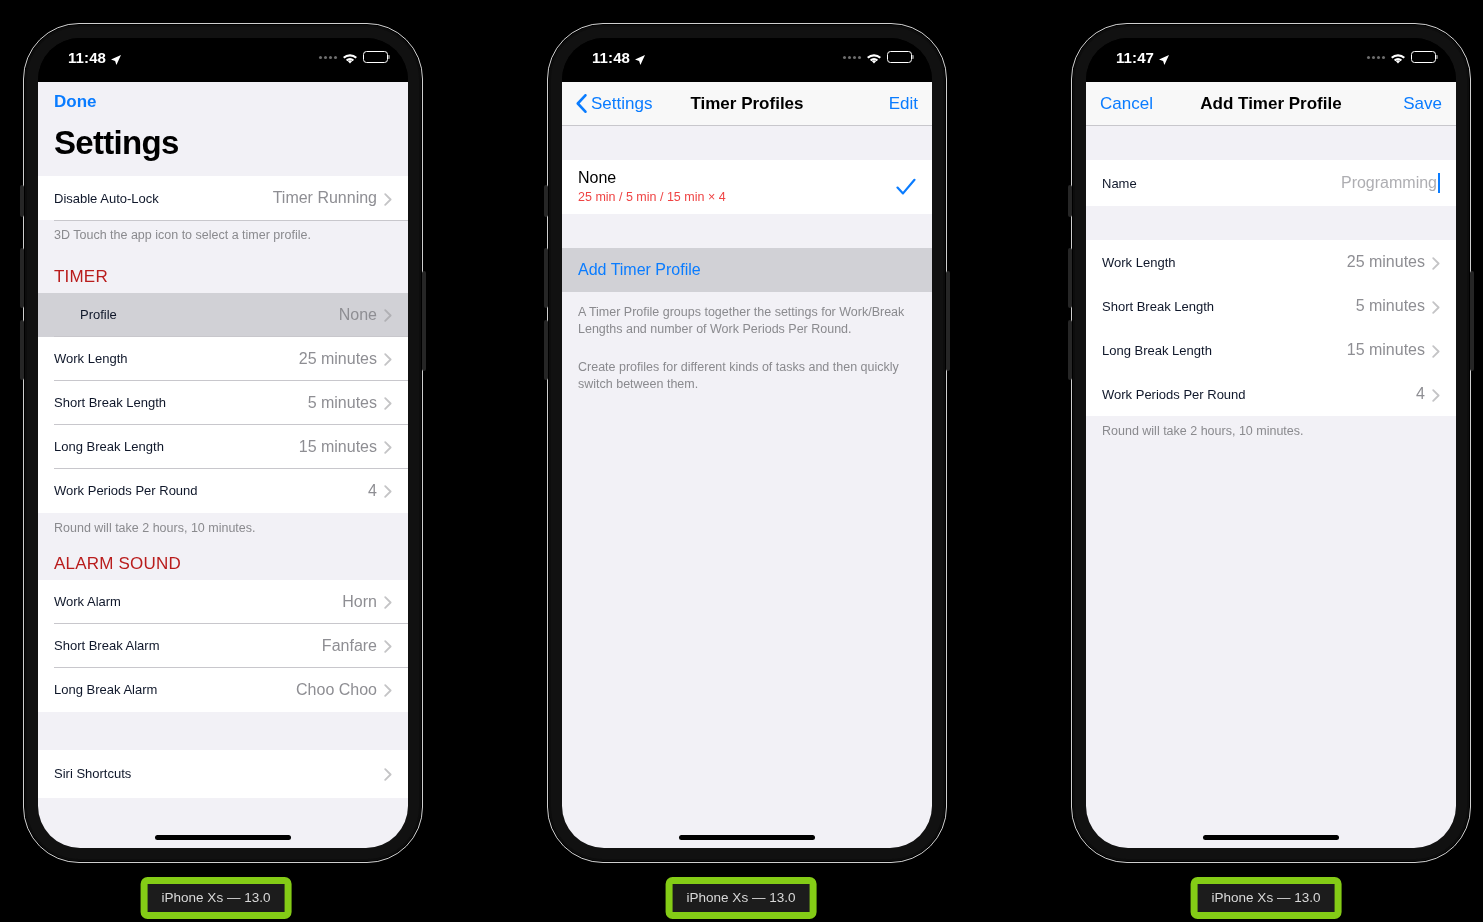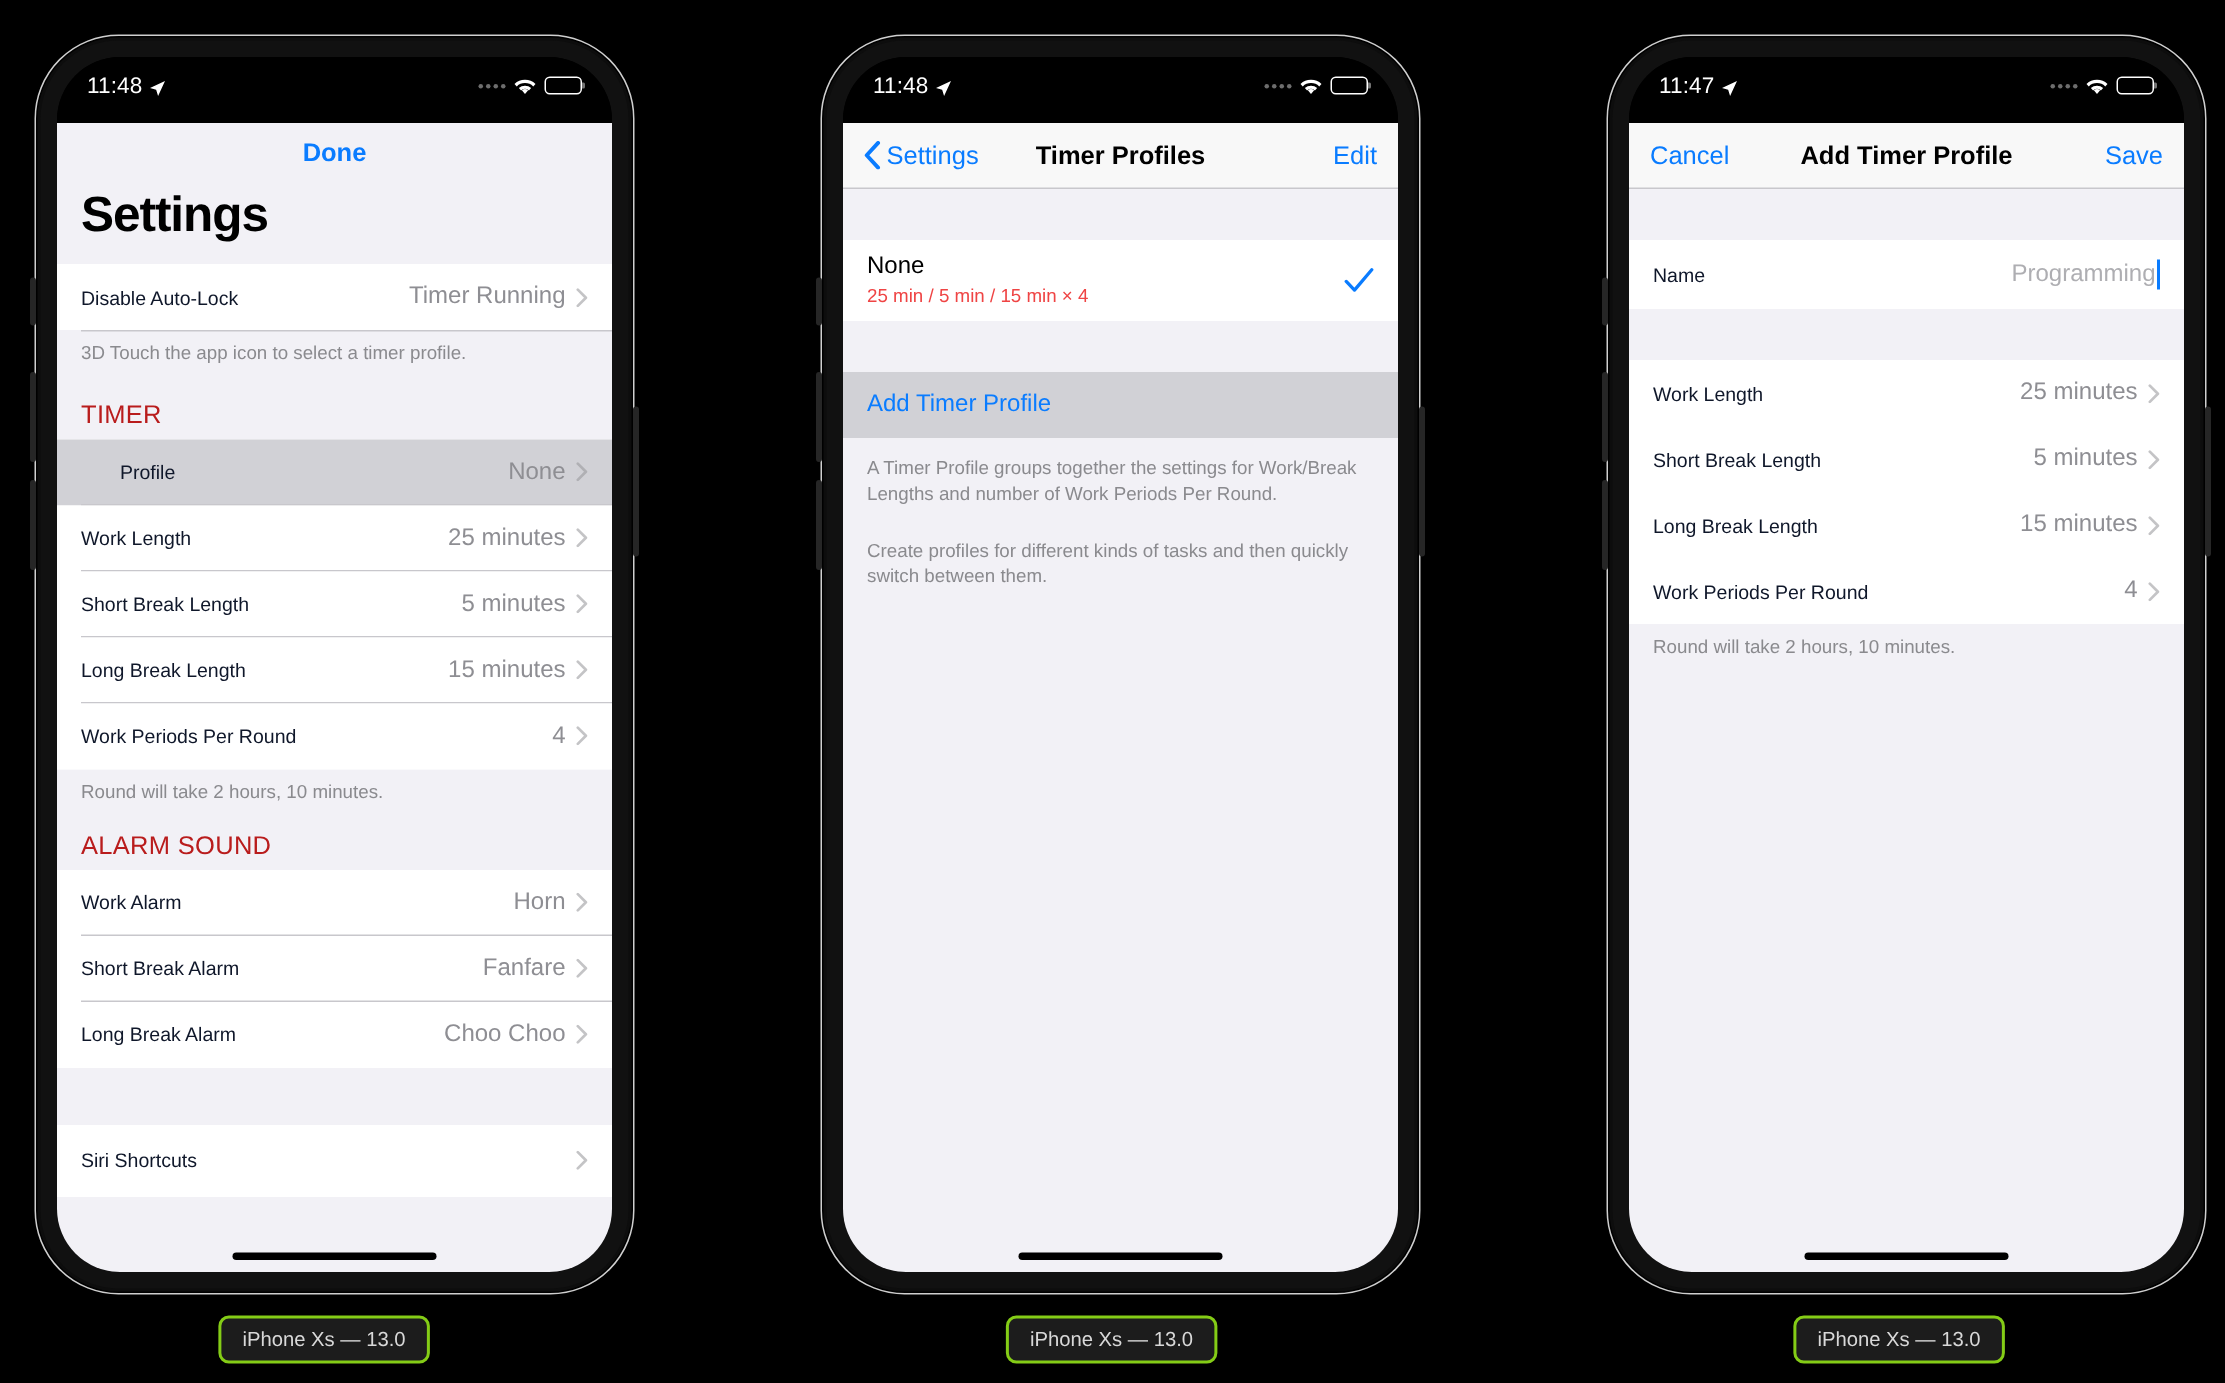--- a/index.html
+++ b/index.html
@@ -72,24 +72,24 @@
     top: 0;
     width: 163px;
     height: 30px;
     background: #000;
     border-bottom-left-radius: 20px;
     border-bottom-right-radius: 20px;
     z-index: 6;
   }
   .sb-time {
     position: absolute;
-    left: 20px;
+    left: 30px;
     top: 11px;
     font-size: 15px;
-    font-weight: normal;
+    font-weight: bold;
     letter-spacing: 0.1px;
     display: flex;
     align-items: center;
     gap: 4px;
     text-align: center;
   }
   .loc-arrow { display: inline-block; width: 12px; height: 12px; }
   .sb-right {
     position: absolute;
     right: 20px;
@@ -141,21 +141,21 @@
 
   
   .modal-top {
     background: #f2f1f6;
     padding: 0 16px;
   }
   .modal-bar {
     height: 40px;
     display: flex;
     align-items: center;
-    justify-content: center;
+    justify-content: flex-start;
   }
   .blue-action {
     color: #0a7cff;
     font-size: 17px;
     font-weight: bold;
   }
   .large-title {
     font-size: 33px;
     font-weight: bold;
     letter-spacing: -0.7px;
@@ -295,21 +295,21 @@
     background: #0a7cff;
     margin-left: 1px;
   }
 
   
   .caption {
     position: absolute;
     transform: translateX(-50%);
     background: #1c1c1c;
     color: #d8d8d8;
-    border: 2px solid #84cc16;
+    border: 7px solid #84cc16;
     border-radius: 7px;
     font-size: 13.5px;
     padding: 6px 14px 7px 14px;
     white-space: nowrap;
   }
 </style>
 </head>
 <body>
 
 <div class="stage">

